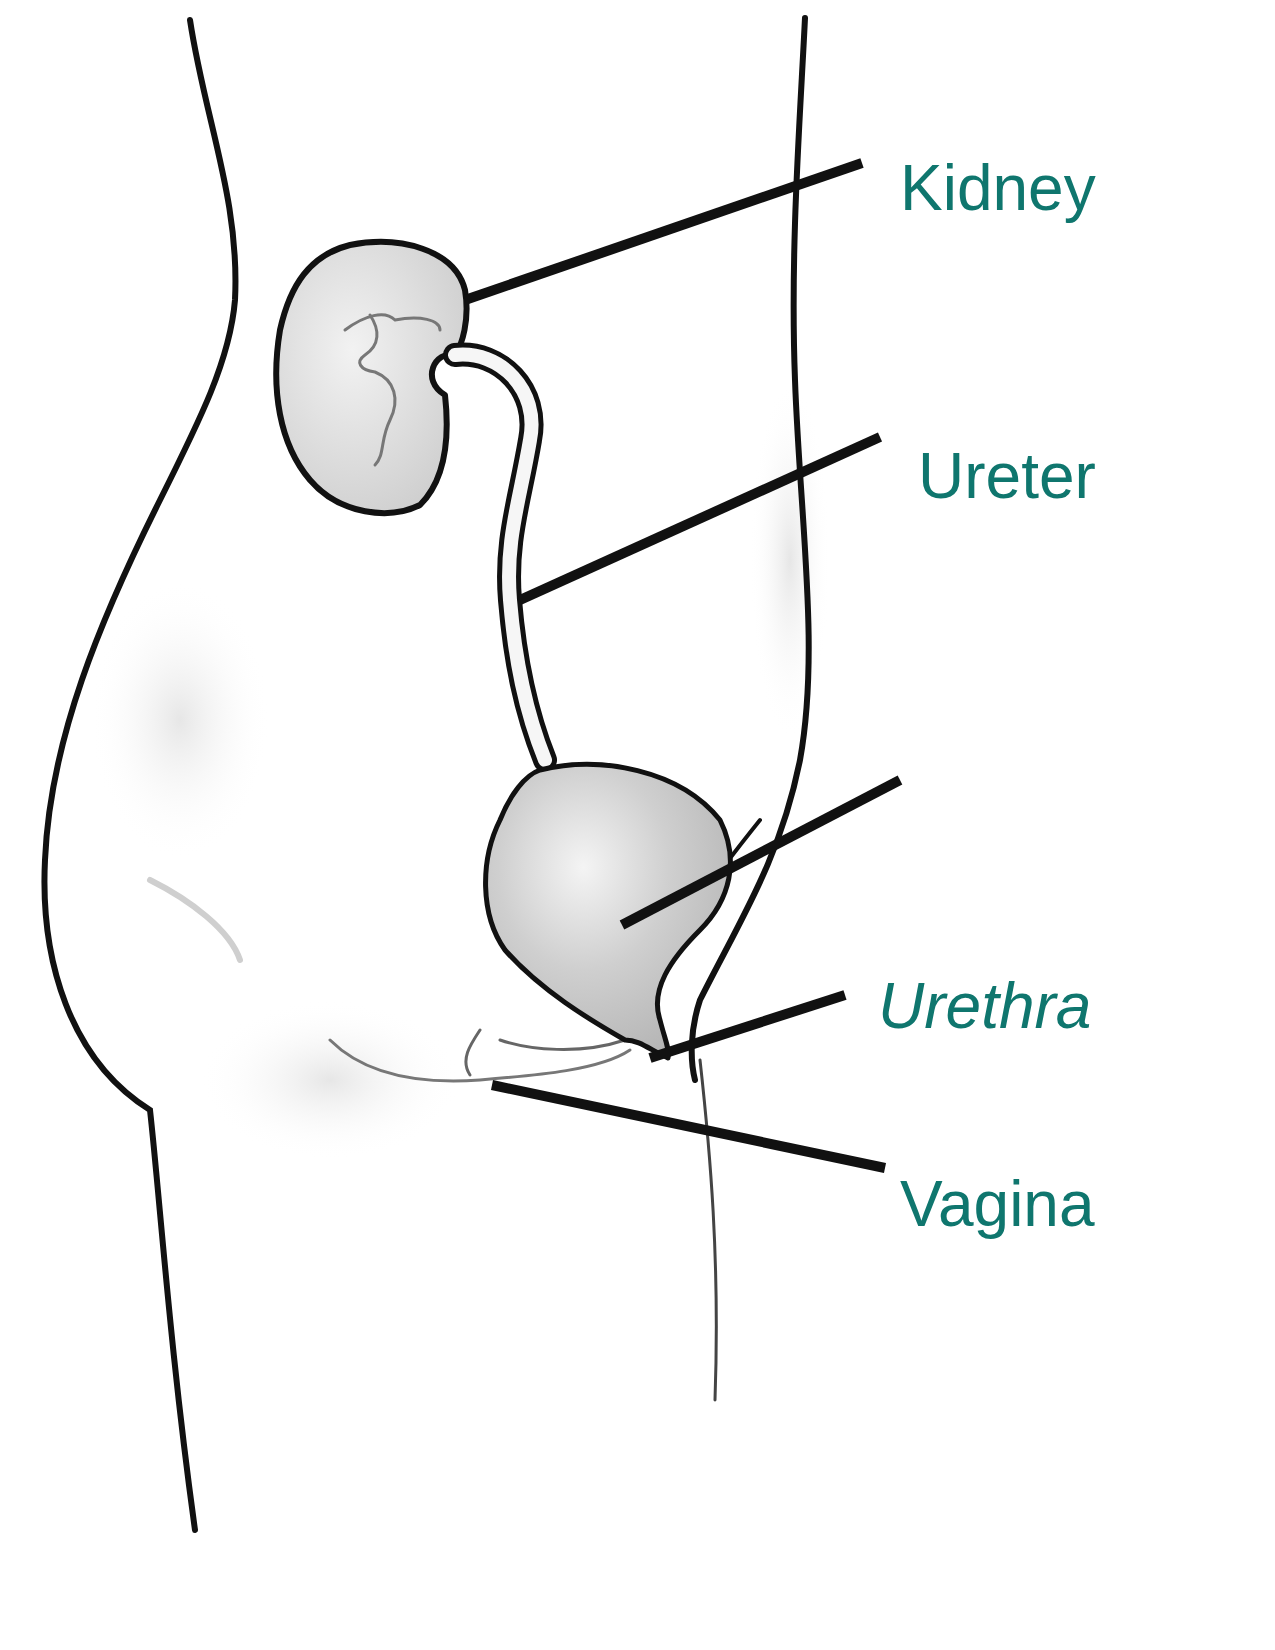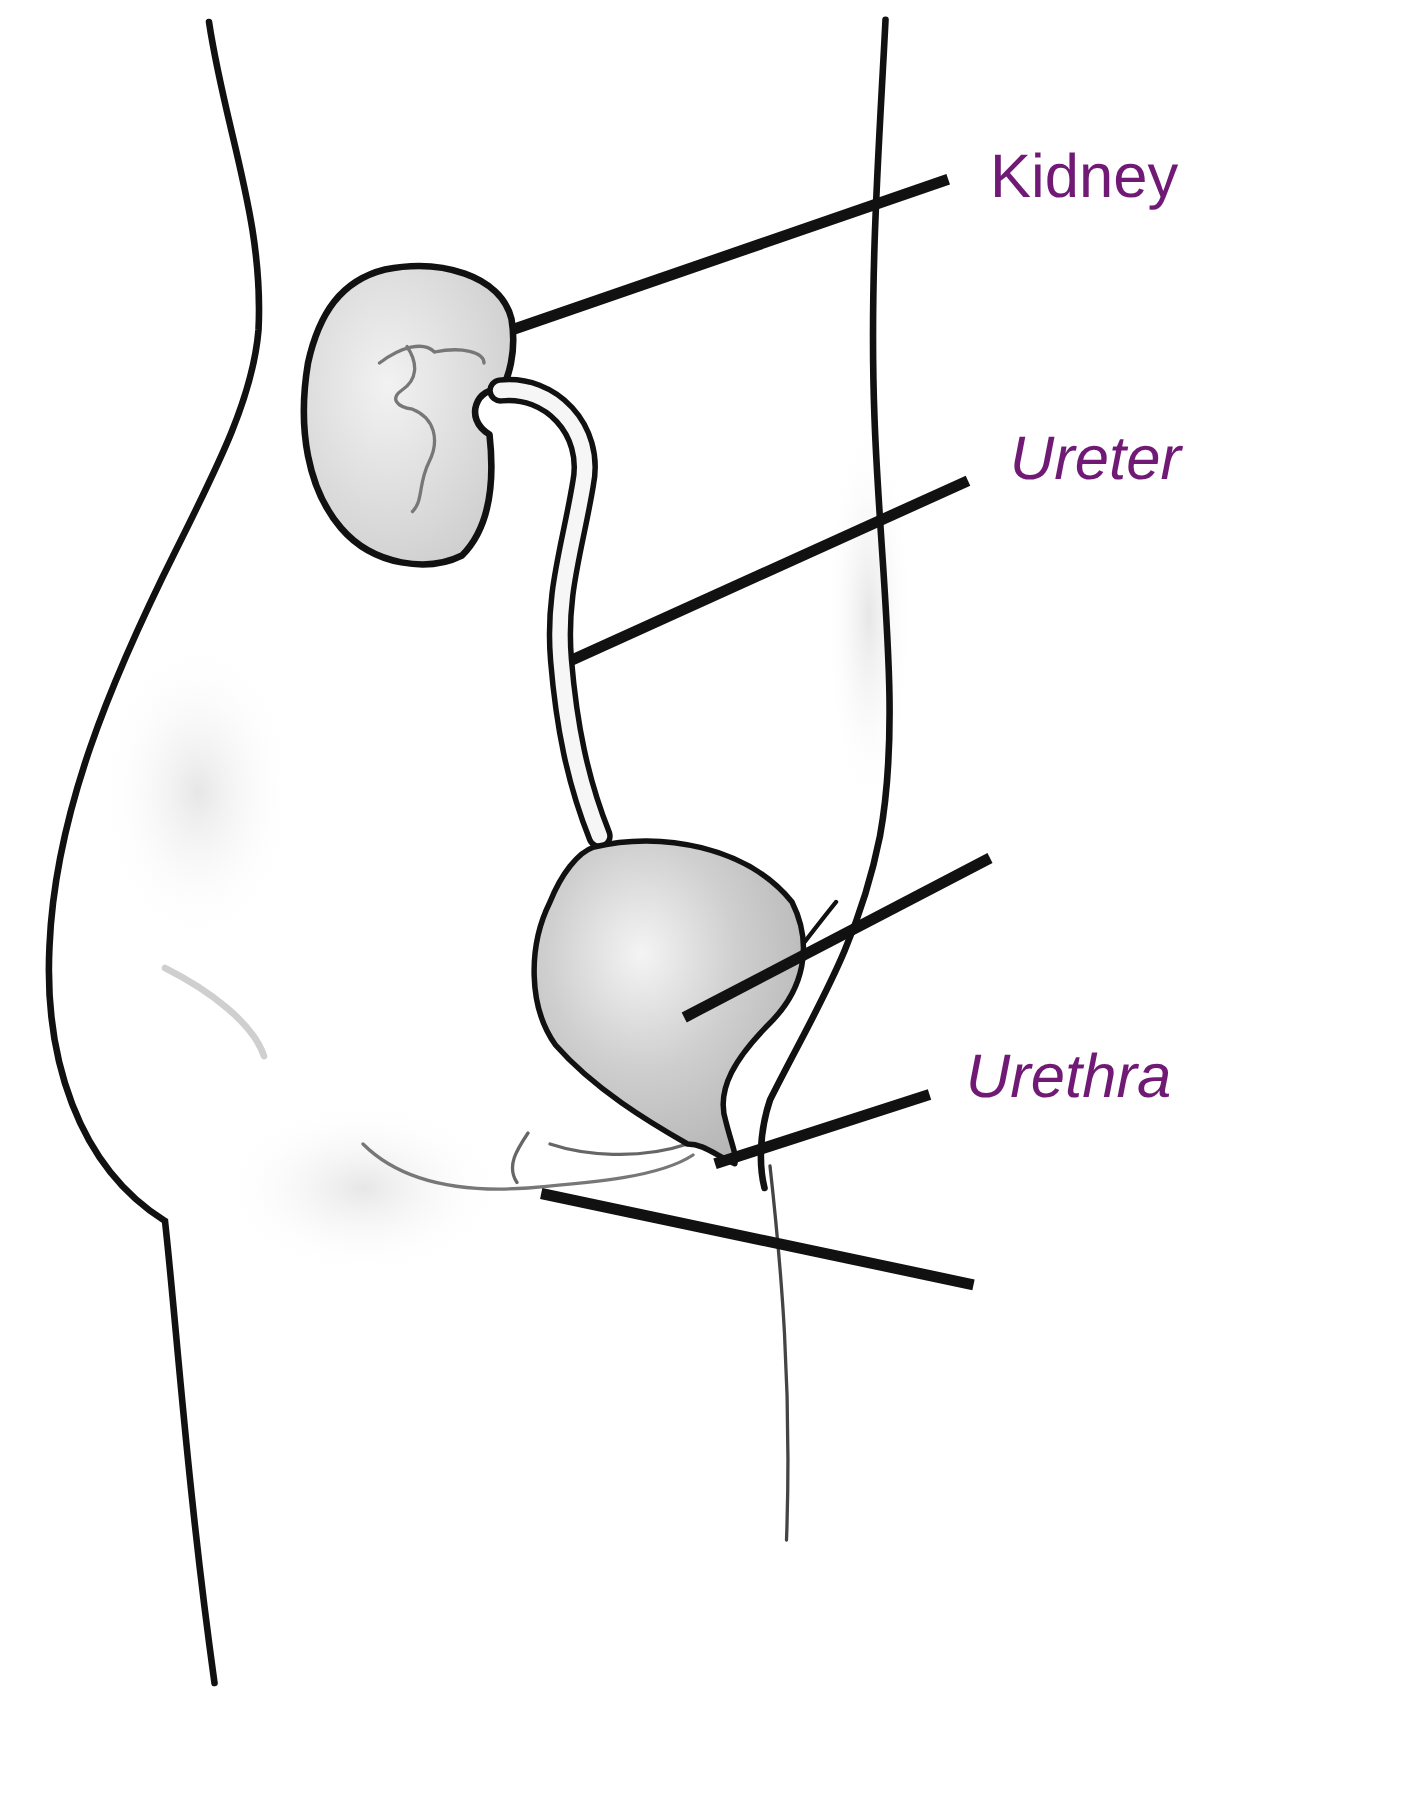--- a/index.html
+++ b/index.html
@@ -1,24 +1,25 @@
 <!DOCTYPE html>
 <html><head>
 <meta charset="utf-8">
 <style>
   html, body { margin: 0; padding: 0; background: #ffffff; }
   .canvas { position: relative; width: 1275px; height: 1650px; overflow: hidden; background: #ffffff; }
   svg.art { position: absolute; left: 0; top: 0; }
   .label {
     position: absolute;
     font-family: "Liberation Sans", sans-serif;
-    font-size: 56px;
-    color: #701a75;
+    font-size: 64px;
+    color: #0f766e;
     line-height: 1;
     white-space: nowrap;
+    margin-top: 24px;
   }
 </style>
 </head>
 <body>
 
 <div class="canvas">
   <svg class="art" width="1275" height="1650" viewBox="0 0 1275 1650">
     <defs>
       <radialGradient id="bladderGrad" cx="0.4" cy="0.35" r="0.7">
         <stop offset="0" stop-color="#f4f4f4"></stop>
@@ -61,15 +62,16 @@
     <path d="M540 770 C600 755 680 770 720 820 C740 860 730 900 700 930 C670 960 650 990 660 1020 C665 1040 670 1050 668 1058 C650 1050 640 1040 625 1040 C590 1020 540 990 505 950 C480 915 480 860 500 820 C510 795 525 775 540 770 Z" fill="url(#bladderGrad)" stroke="#111" stroke-width="5" stroke-linejoin="round"></path>
 
     <line x1="465" y1="300" x2="862" y2="163" stroke="#111" stroke-width="10"></line>
     <line x1="520" y1="600" x2="880" y2="437" stroke="#111" stroke-width="10"></line>
     <line x1="622" y1="925" x2="900" y2="780" stroke="#111" stroke-width="10"></line>
     <line x1="650" y1="1058" x2="845" y2="995" stroke="#111" stroke-width="10"></line>
     <line x1="492" y1="1085" x2="885" y2="1168" stroke="#111" stroke-width="10"></line>
   </svg>
 
   <div class="label" style="left:900px; top:132px;">Kidney</div>
-  <div class="label" style="left:918px; top:388px;font-style:italic;">Ureter</div>
+  <div class="label" style="left:918px; top:420px;">Ureter</div>
   <div class="label" style="left:878px; top:950px;font-style:italic;">Urethra</div>
+  <div class="label" style="left:900px; top:1148px;">Vagina</div>
 </div>
 
 </body></html>

